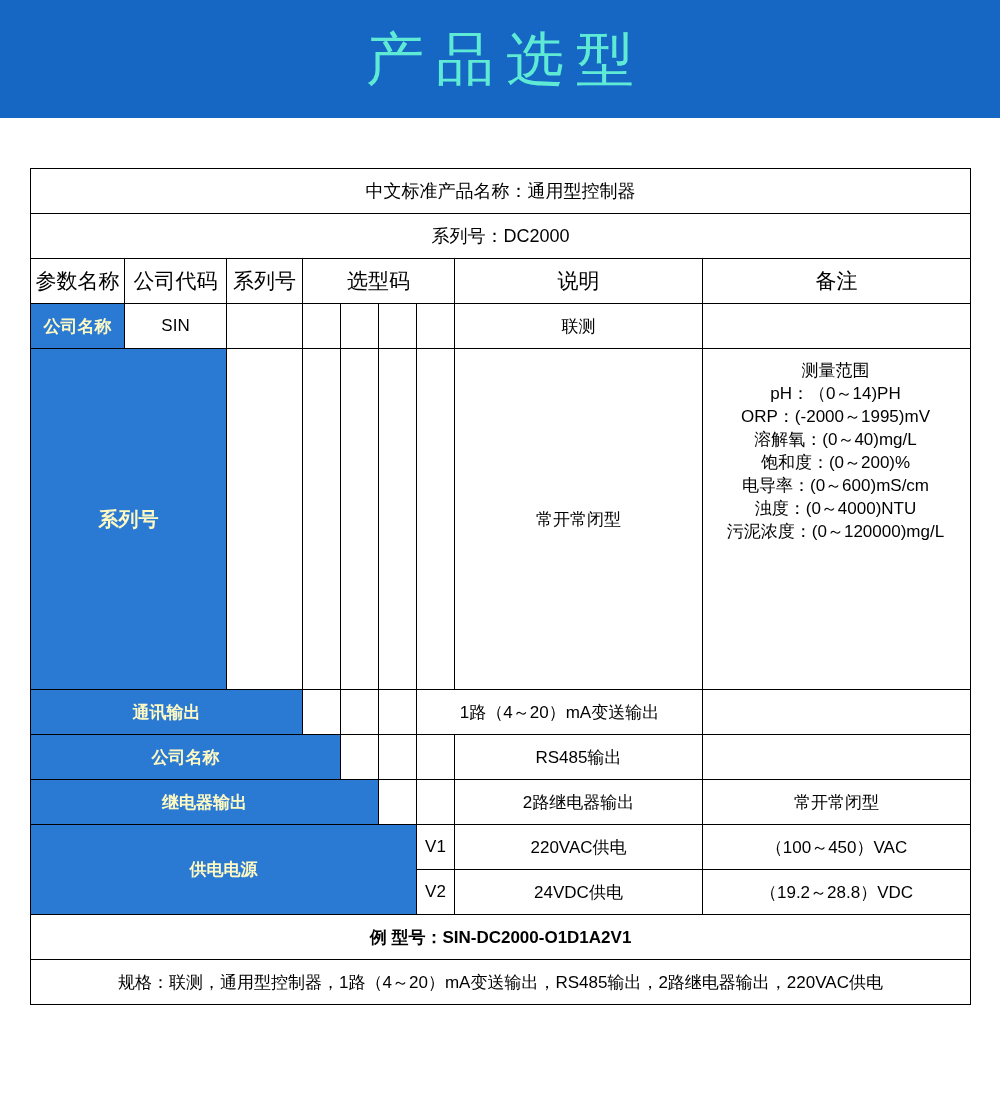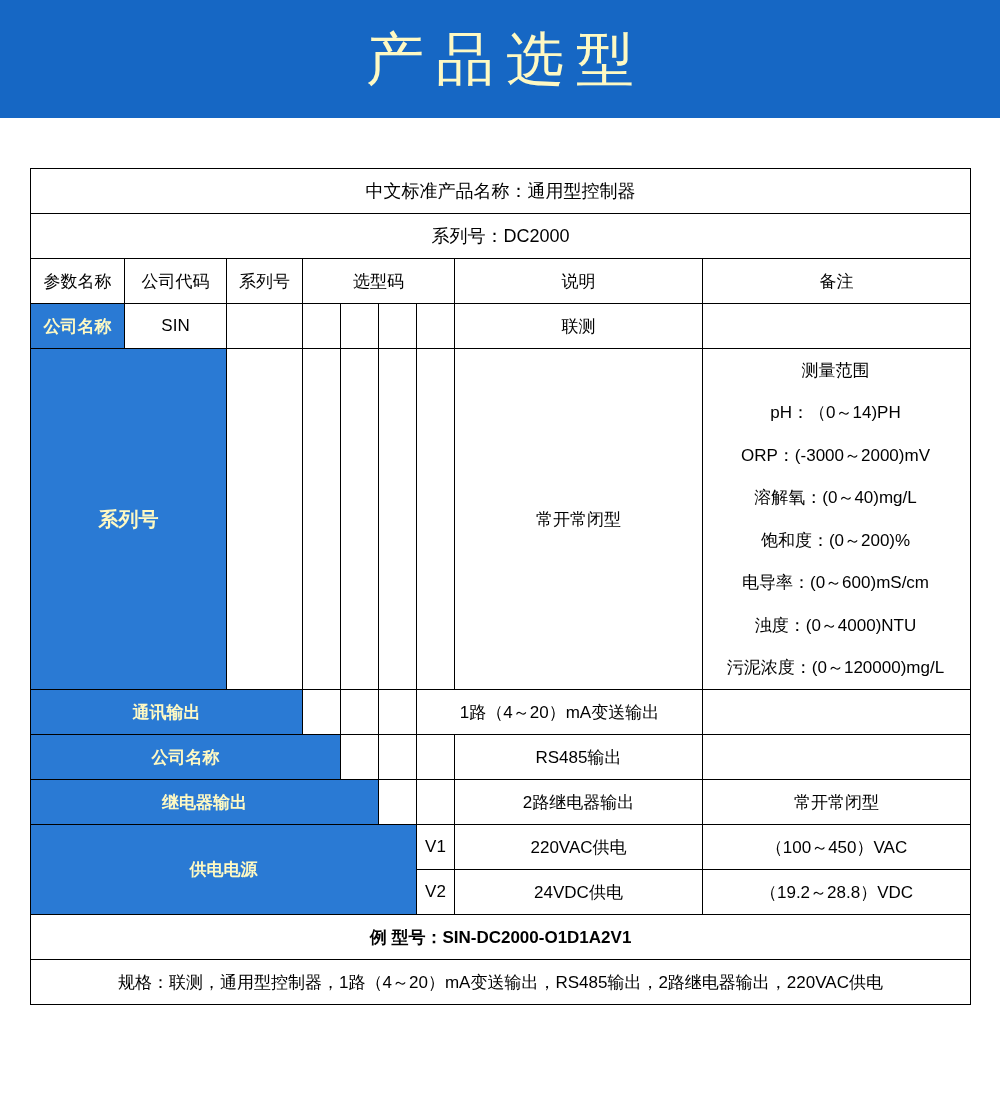--- a/index.html
+++ b/index.html
@@ -16,21 +16,21 @@
   }
   .banner {
     width: 1000px;
     height: 118px;
     background: #1667c4;
     display: flex;
     align-items: center;
     justify-content: center;
   }
   .banner-title {
-    color: #fef9c3;
+    color: #5eead4;
     font-size: 58px;
     letter-spacing: 12px;
     font-weight: normal;
     line-height: 1;
     padding-left: 12px;
   }
   .sheet-wrap {
     padding: 50px 30px 0 30px;
     box-sizing: border-box;
   }
@@ -51,36 +51,36 @@
   .blue {
     background: #2a7ad4 !important;
     color: #fef9c3;
     font-weight: bold;
   }
   .hdr-title {
     font-size: 18px;
     height: 40px;
   }
   .col-head {
-    font-size: 17px;
+    font-size: 21px;
     height: 46px;
     font-family: Liberation Mono, monospace;
   }
   .series-cell {
     font-size: 20px;
   }
   .range-cell {
     text-align: right;
     padding-right: 8px;
     font-size: 17px;
   }
   .range-list {
     display: flex;
     flex-direction: column;
-    justify-content: space-between;
+    justify-content: flex-start;
     height: 340px;
     padding: 10px 0;
     box-sizing: border-box;
   }
   .range-list div {
     text-align: center;
     padding-right: 2px;
     white-space: nowrap;
   }
   .desc-left {
@@ -163,21 +163,21 @@
         <td class="tall"></td>
         <td class="tall"></td>
         <td class="tall"></td>
         <td class="tall"></td>
         <td class="tall"></td>
         <td class="tall">常开常闭型</td>
         <td class="tall range-cell">
           <div class="range-list">
             <div>测量范围</div>
             <div>pH：（0～14)PH</div>
-            <div>ORP：(-3000～2000)mV</div>
+            <div>ORP：(-2000～1995)mV</div>
             <div>溶解氧：(0～40)mg/L</div>
             <div>饱和度：(0～200)%</div>
             <div>电导率：(0～600)mS/cm</div>
             <div>浊度：(0～4000)NTU</div>
             <div>污泥浓度：(0～120000)mg/L</div>
           </div>
         </td>
       </tr>
 
       <tr>

